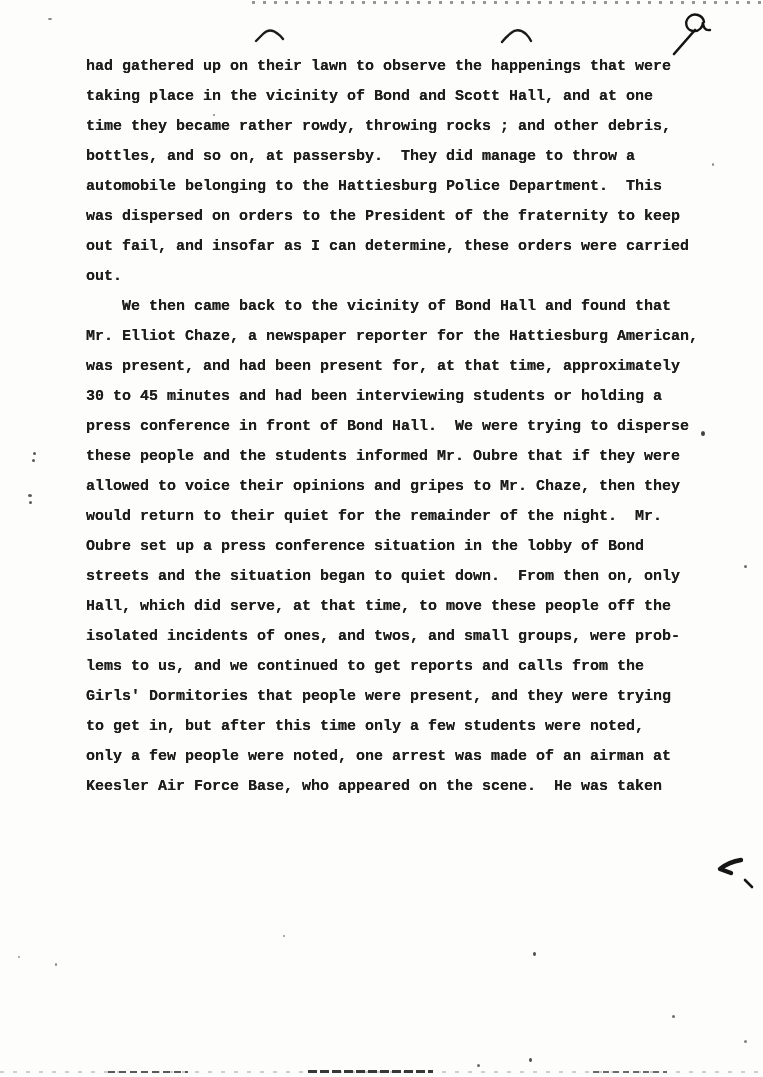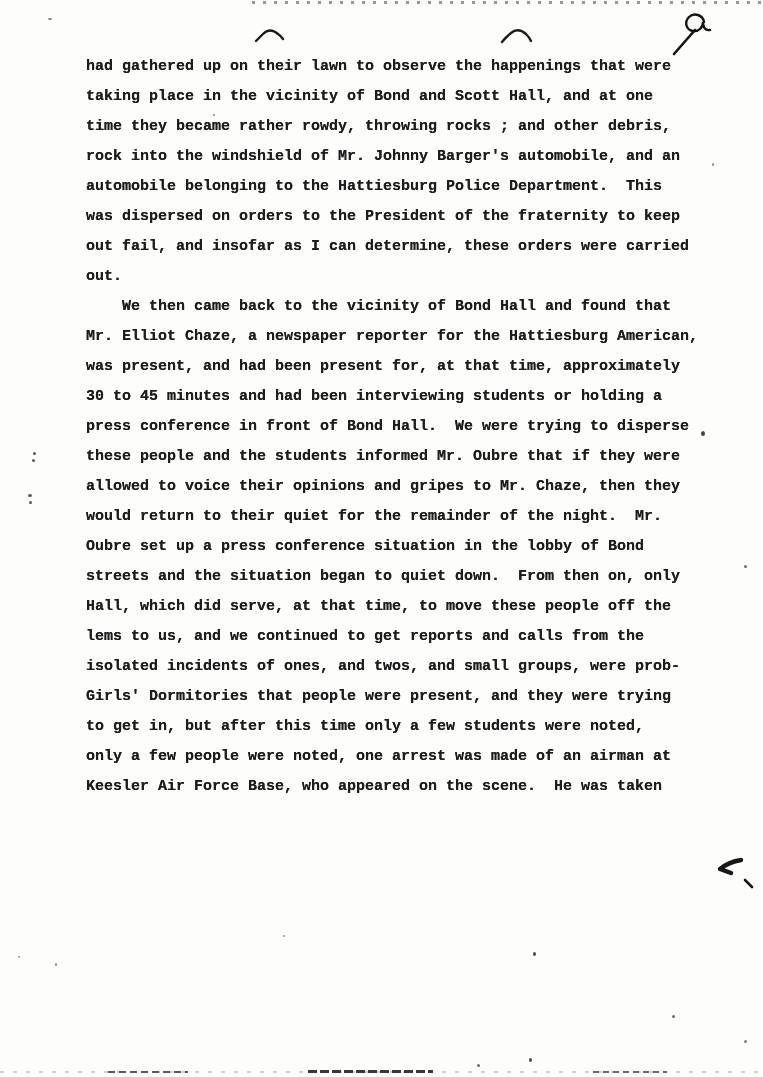--- a/index.html
+++ b/index.html
@@ -100,38 +100,38 @@
 
   <svg class="mark" style="left:668px; top:9px;" width="50" height="48" viewBox="0 0 50 48">
     <path d="M36,13 C35,6 26,3 21,8 C16,13 18,21 25,22 C31,23 35,18 35,13 C35,18 37,22 42,21" fill="none" stroke="#141414" stroke-width="2.4" stroke-linecap="round"></path>
     <path d="M27,21 L6,45" fill="none" stroke="#141414" stroke-width="2.6" stroke-linecap="round"></path>
   </svg>
 
   <div class="doc">
     <div class="line">had gathered up on their lawn to observe the happenings that were</div>
     <div class="line">taking place in the vicinity of Bond and Scott Hall, and at one</div>
     <div class="line">time they became rather rowdy, throwing rocks ; and other debris,</div>
-    <div class="line">rock into the windshield of Mr. Johnny Barger's automobile, and an</div>
+    <div class="line">bottles, and so on, at passersby.  They did manage to throw a</div>
     <div class="line">automobile belonging to the Hattiesburg Police Department.  This</div>
     <div class="line">was dispersed on orders to the President of the fraternity to keep</div>
     <div class="line">out fail, and insofar as I can determine, these orders were carried</div>
     <div class="line">out.</div>
     <div class="line">    We then came back to the vicinity of Bond Hall and found that</div>
     <div class="line">Mr. Elliot Chaze, a newspaper reporter for the Hattiesburg American,</div>
     <div class="line">was present, and had been present for, at that time, approximately</div>
     <div class="line">30 to 45 minutes and had been interviewing students or holding a</div>
     <div class="line">press conference in front of Bond Hall.  We were trying to disperse</div>
     <div class="line">these people and the students informed Mr. Oubre that if they were</div>
     <div class="line">allowed to voice their opinions and gripes to Mr. Chaze, then they</div>
     <div class="line">would return to their quiet for the remainder of the night.  Mr.</div>
     <div class="line">Oubre set up a press conference situation in the lobby of Bond</div>
     <div class="line">streets and the situation began to quiet down.  From then on, only</div>
     <div class="line">Hall, which did serve, at that time, to move these people off the</div>
+    <div class="line">isolated incidents of ones, and twos, and small groups, were prob-</div>
     <div class="line">lems to us, and we continued to get reports and calls from the</div>
-    <div class="line">isolated incidents of ones, and twos, and small groups, were prob-</div>
     <div class="line">Girls' Dormitories that people were present, and they were trying</div>
     <div class="line">to get in, but after this time only a few students were noted,</div>
     <div class="line">only a few people were noted, one arrest was made of an airman at</div>
     <div class="line">Keesler Air Force Base, who appeared on the scene.  He was taken</div>
   </div>
 
   <svg class="mark" style="left:712px; top:856px;" width="46" height="36" viewBox="0 0 46 36">
     <path d="M29,4 C22,5 13,9 8,13 L19,17" fill="none" stroke="#161616" stroke-width="4.4" stroke-linecap="round" stroke-linejoin="round"></path>
     <path d="M33,24 L40,31" fill="none" stroke="#161616" stroke-width="2.6" stroke-linecap="round"></path>
   </svg>

